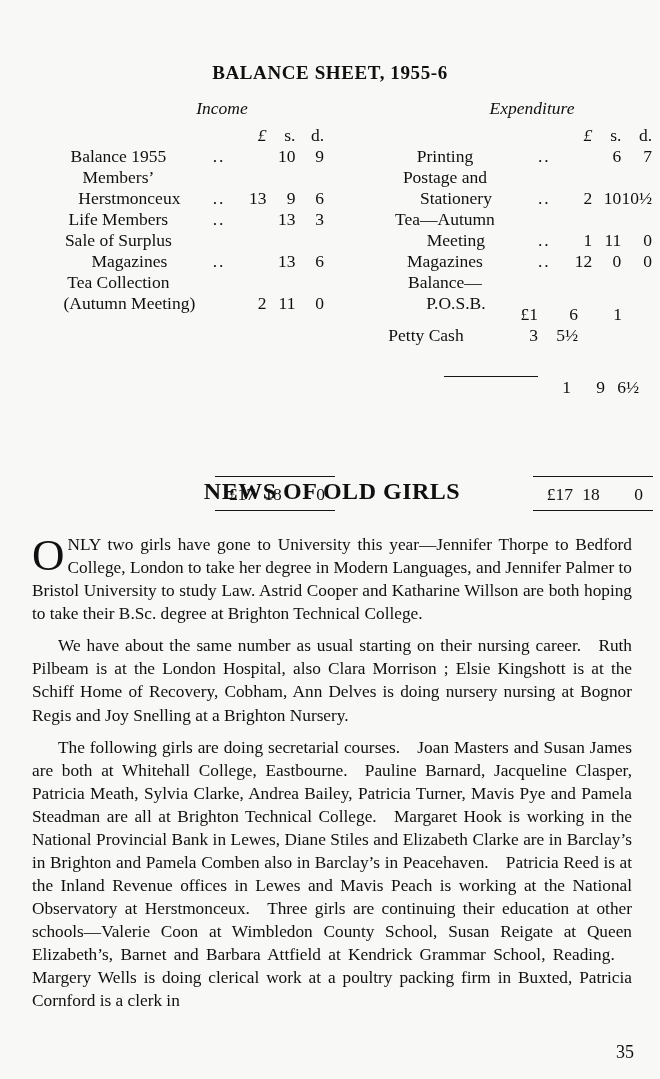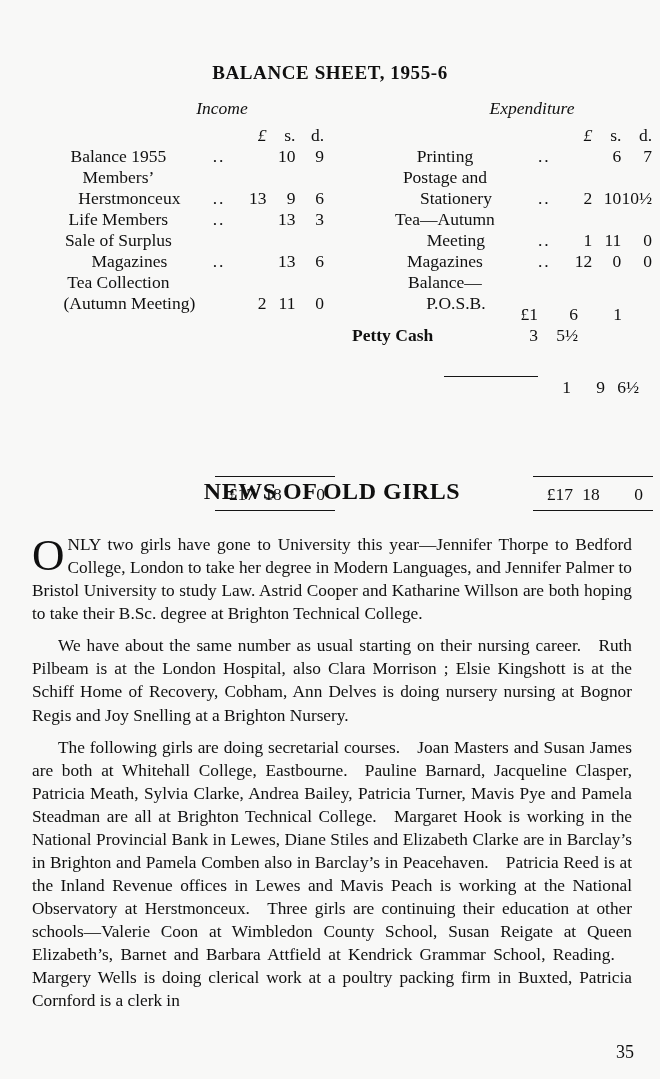--- a/index.html
+++ b/index.html
@@ -79,21 +79,21 @@
   
   .subblock {
     position: absolute;
     left: 352px;
     top: 206px;
     font-size: 17.5px;
     line-height: 1.20;
   }
   .subblock table { border-collapse: collapse; }
   .subblock td { padding: 0; vertical-align: baseline; white-space: nowrap; }
-  td.sublbl { text-align: left; padding-right: 8px; width: 148px; font-weight: bold; }
+  td.sublbl { text-align: center; padding-right: 8px; width: 148px; }
   td.subp { width: 30px; text-align: right; padding-right: 10px; }
   td.subd { width: 34px; text-align: right; }
 
   .subrule {
     position: absolute;
     left: 444px;
     top: 278px;
     width: 94px;
     height: 0;
     border-top: 1.5px solid #151515;

